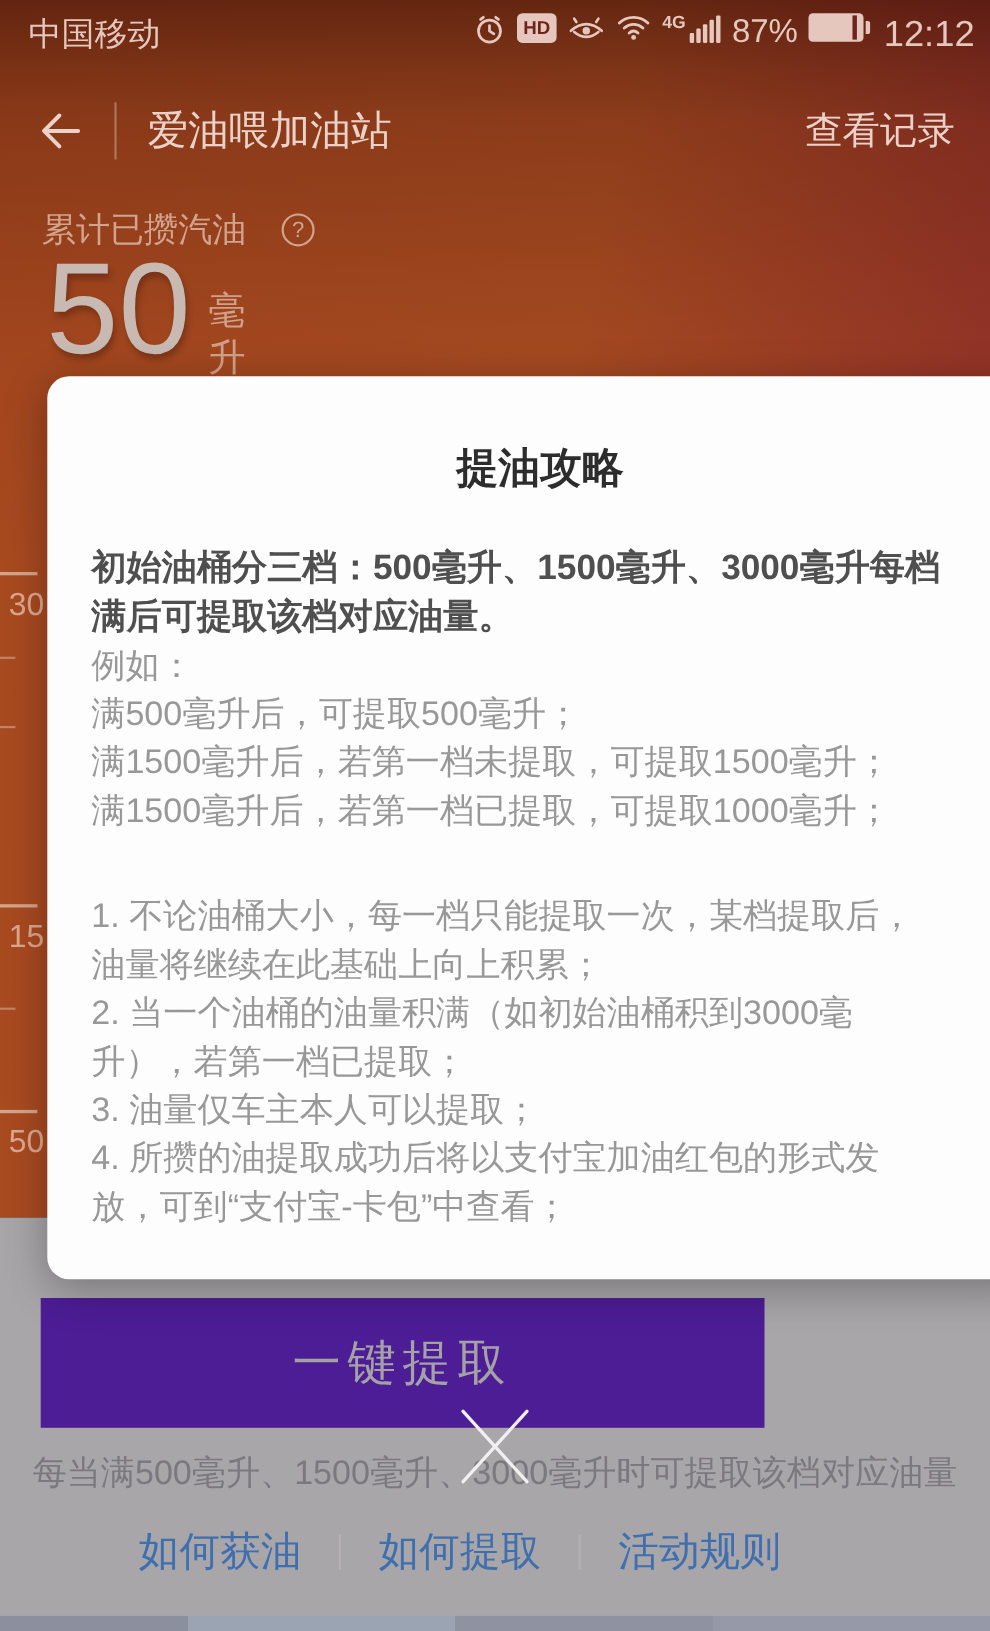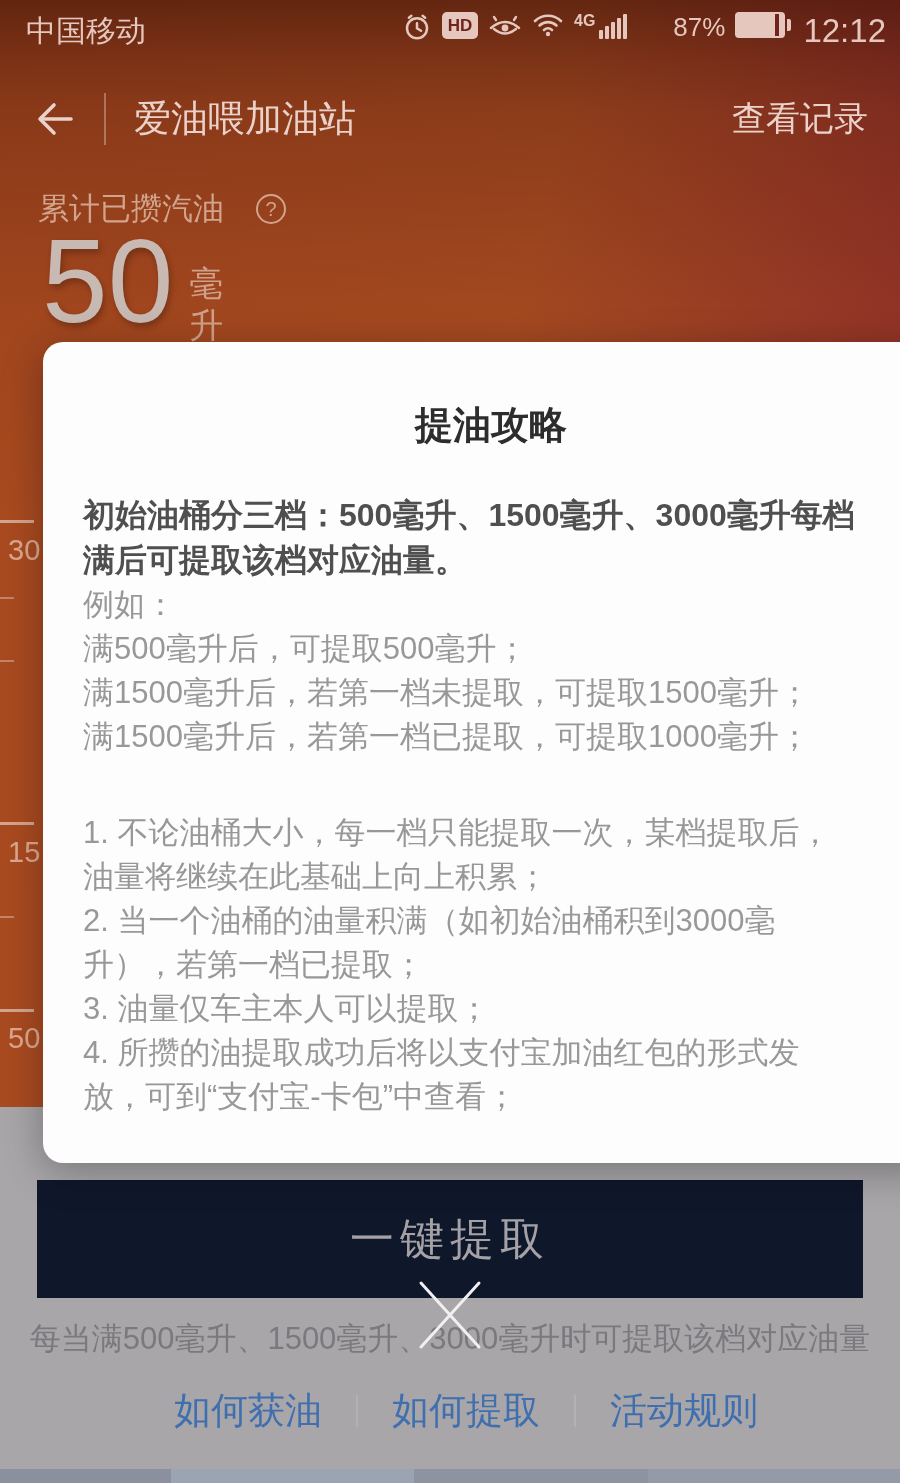--- a/index.html
+++ b/index.html
@@ -22,21 +22,21 @@
   
   .status-bar{position:absolute;top:0;left:0;right:0;height:62px;display:flex;align-items:center;
     padding:0 14px 0 26px;box-sizing:border-box;color:#e5c7be;gap:29px;}
   .carrier{font-size:30px;margin-right:auto;}
   .sicons{display:flex;align-items:flex-start;gap:10px;}
   .hd-badge{width:36px;height:27px;background:#e5c7be;border-radius:5px;display:flex;align-items:center;justify-content:center;
     font-size:17px;font-weight:bold;color:#6d241a;}
   .sig{display:flex;align-items:flex-end;gap:2px;height:27px;}
   .sig .g{font-size:16px;font-weight:bold;align-self:flex-start;margin-right:2px;}
   .sig i{display:block;width:4px;background:#e5c7be;border-radius:1px;}
-  .pct{font-size:26px;margin-left:36px;}
+  .pct{font-size:30px;}
   .batt{position:relative;width:50px;height:26px;background:#e5c7be;border-radius:4px;margin-right:8px;}
   .batt .lvl{position:absolute;right:6px;top:2px;bottom:2px;width:4px;background:#70231b;}
   .batt:after{content:"";position:absolute;right:-6px;top:7px;width:4px;height:12px;background:#e5c7be;border-radius:0 2px 2px 0;}
   .clock{font-size:33px;}
   
   .nav{position:absolute;top:86px;left:0;right:0;height:66px;display:flex;align-items:center;
     padding:0 32px;box-sizing:border-box;color:#ead2ca;}
   .nav-divider{width:2px;height:52px;background:rgba(255,255,255,.30);margin:0 28px 0 26px;}
   .nav-title{font-size:37px;}
   .nav-action{margin-left:auto;font-size:34px;}
@@ -56,24 +56,24 @@
   .modal{position:absolute;left:43px;top:342px;width:896px;height:821px;background:#fdfdfd;border-radius:20px;
     box-shadow:0 8px 40px rgba(0,0,0,.30);box-sizing:border-box;padding:58px 40px 0 40px;}
   .modal-title{text-align:center;font-size:38px;font-weight:bold;color:#2d2d2d;}
   .modal-body{margin-top:42px;}
   .m-bold{font-size:32px;line-height:45px;font-weight:bold;color:#4f4f4f;}
   .m-line{font-size:31px;line-height:44px;color:#989898;}
   .m-gap{height:52px;}
   
   .close-x{position:absolute;left:414px;top:1279px;width:72px;height:72px;cursor:pointer;}
   
-  .extract-btn{position:absolute;left:37px;top:1180px;width:826px;height:118px;background:#0f172a;
+  .extract-btn{position:absolute;left:37px;top:1180px;width:658px;height:118px;background:#4c1d95;
     display:flex;align-items:center;justify-content:center;font-size:44px;letter-spacing:6px;color:#a5a2a7;border:none;}
   .hint{position:absolute;left:0;top:1318px;width:900px;text-align:center;font-size:31px;color:#7c797e;}
-  .links{position:absolute;left:0;top:1386px;width:836px;display:flex;align-items:center;justify-content:center;padding-left:48px;}
+  .links{position:absolute;left:0;top:1386px;width:836px;display:flex;align-items:center;justify-content:center;}
   .link{font-size:37px;color:#3f6fae;padding:0 34px;}
   .link-divider{width:2px;height:32px;background:#b4b1b4;}
   svg{display:block;}
 </style>
 </head>
 <body>
 
 <div class="screen">
   <div class="bg-top"></div>
   <div class="bg-bottom"></div>

